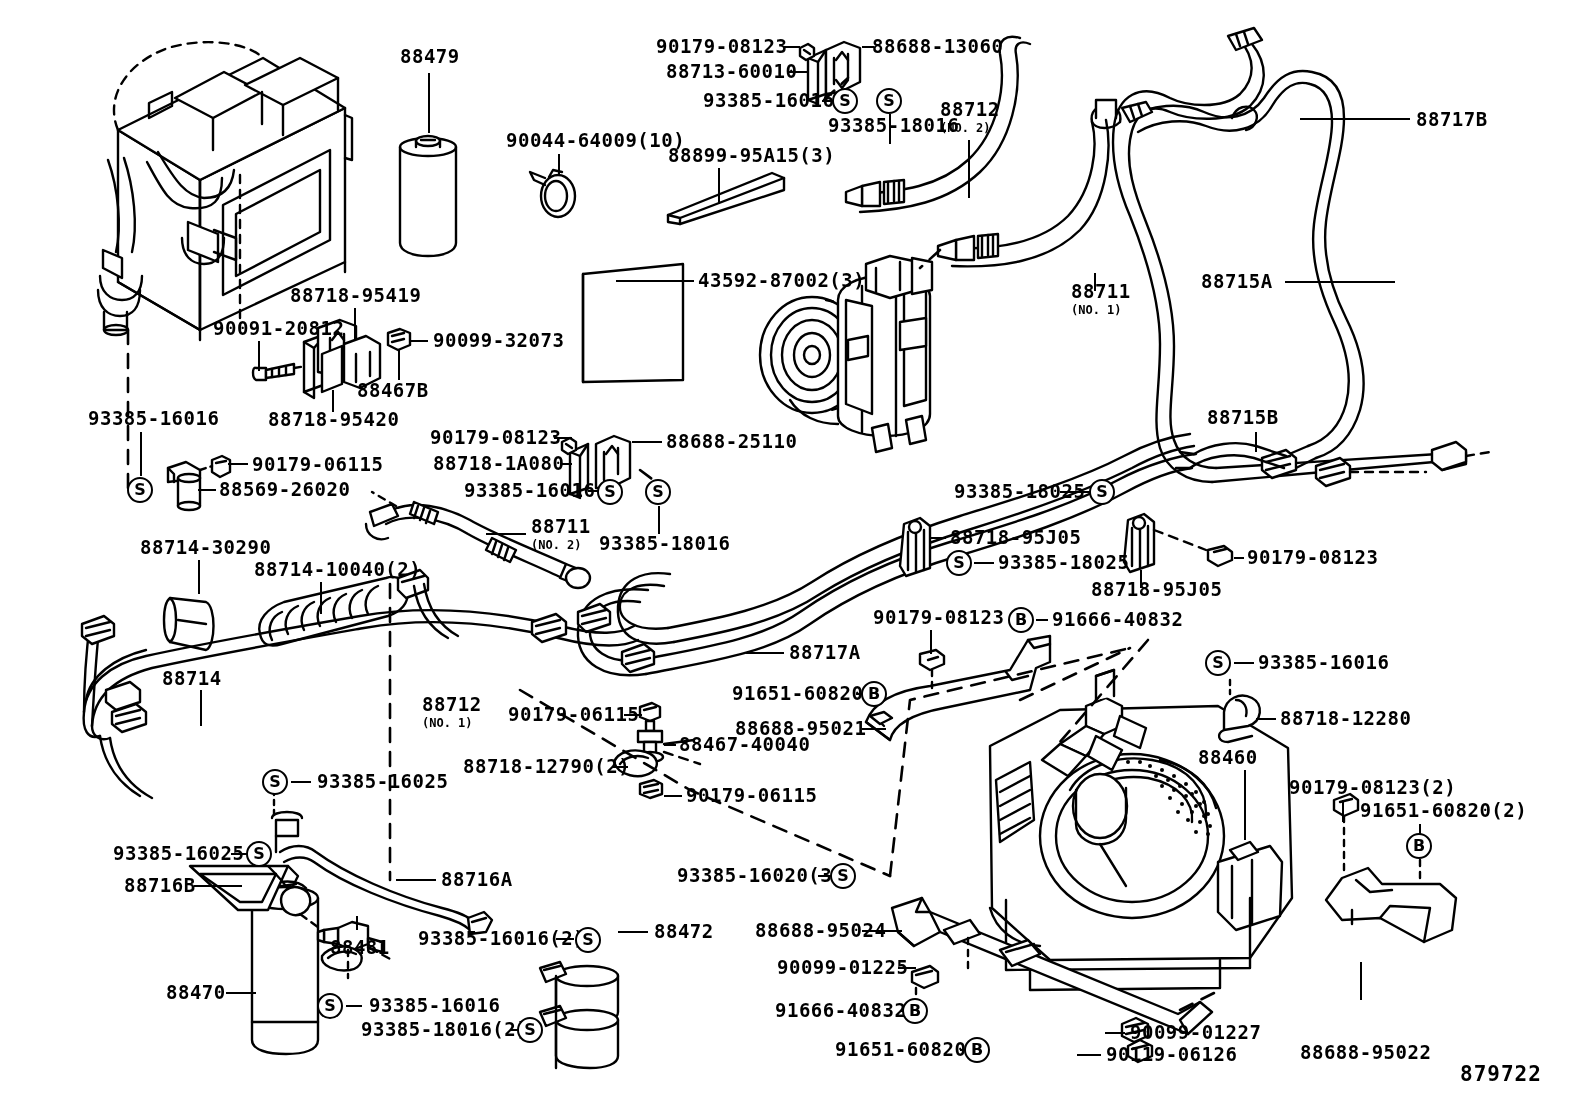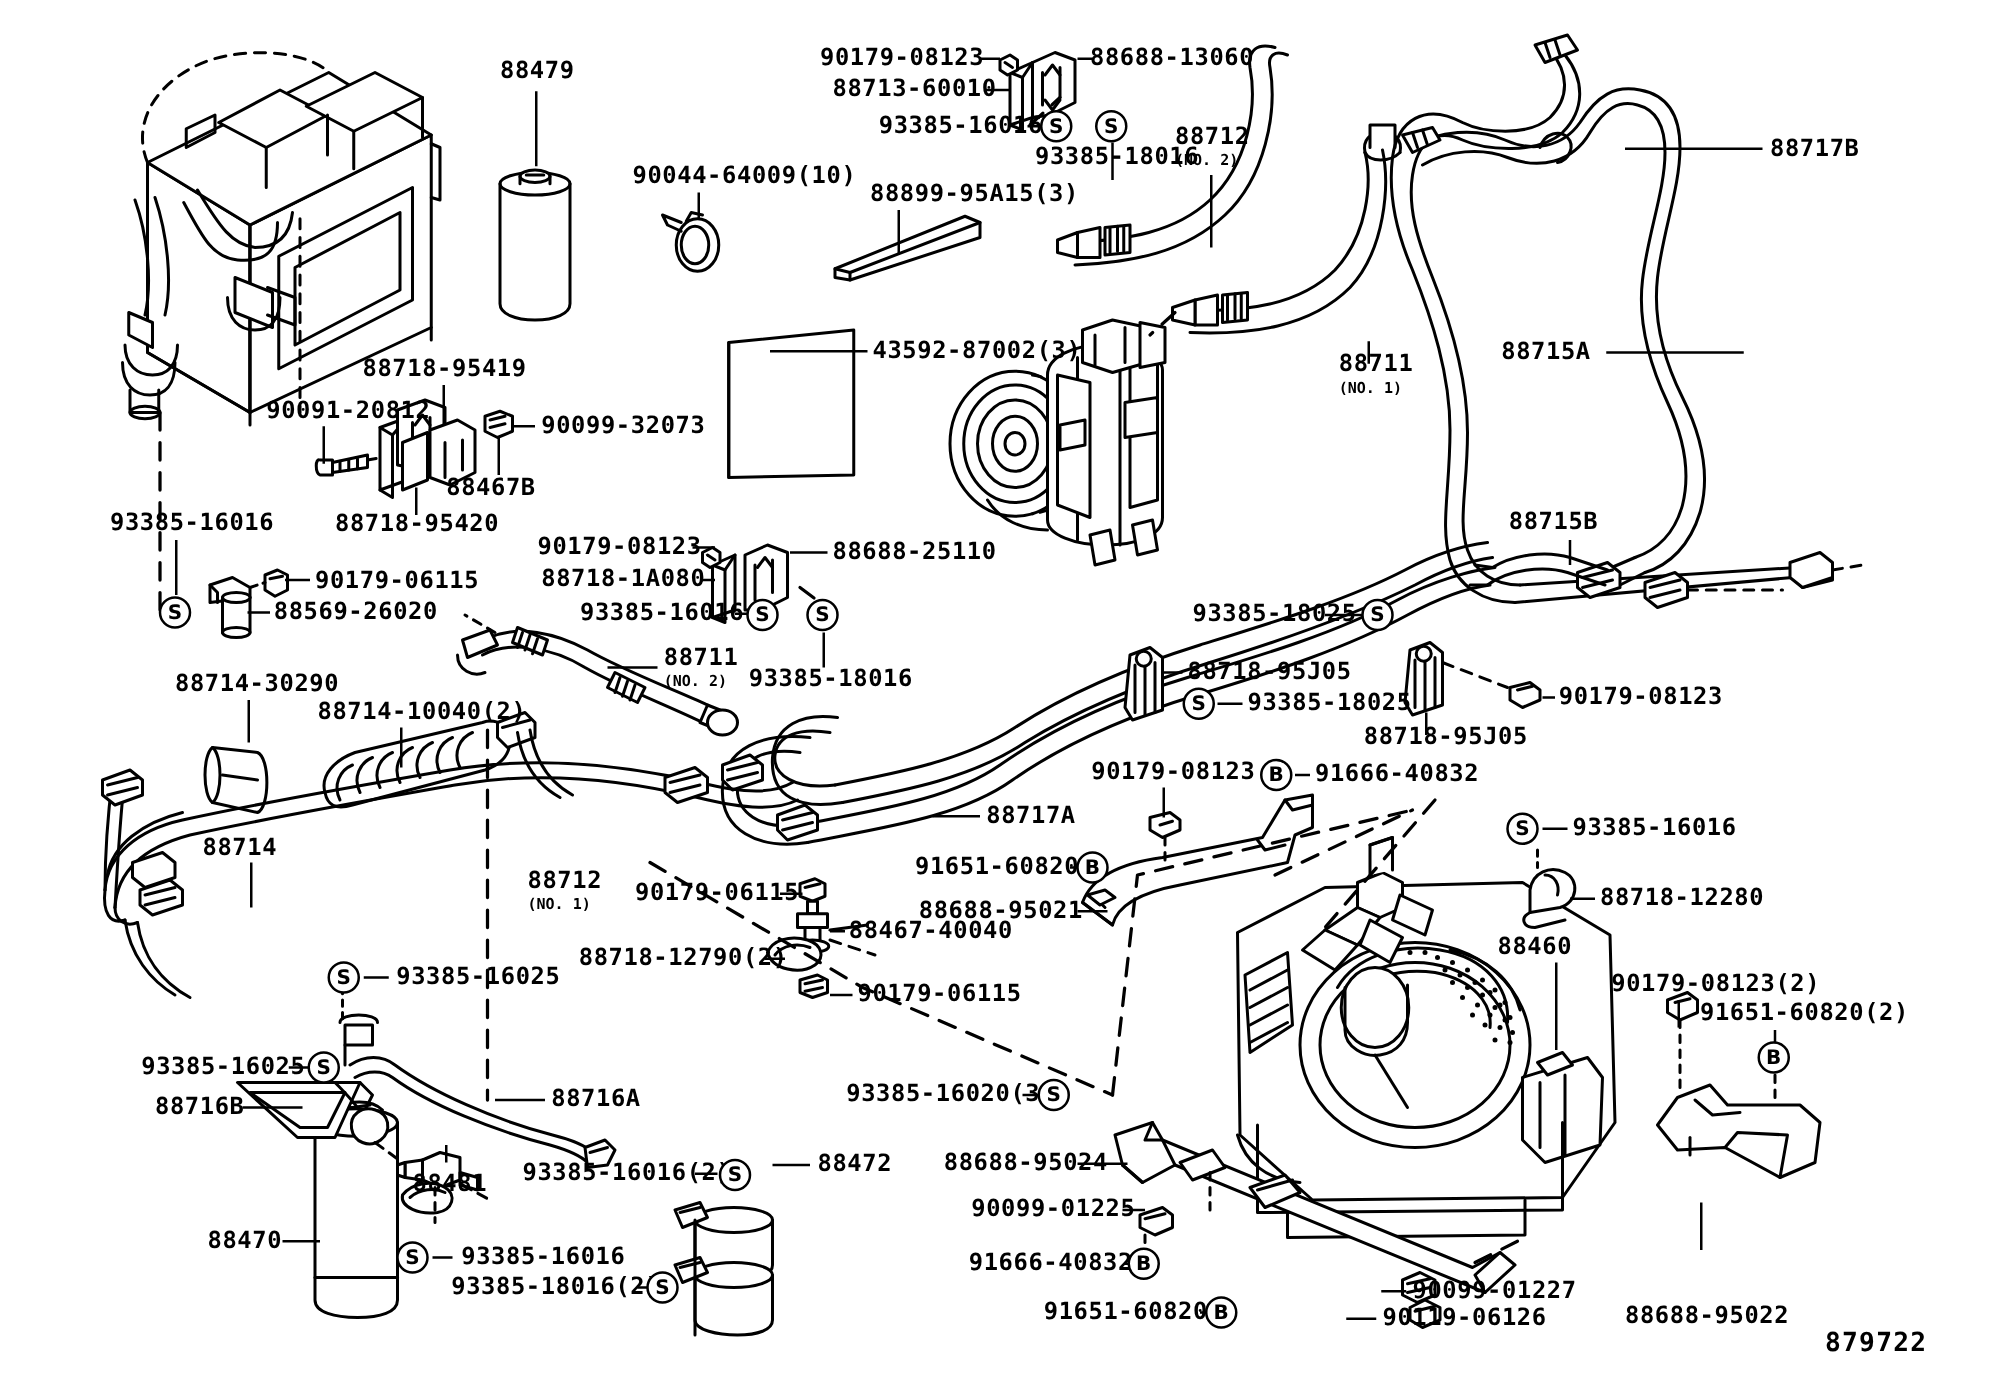--- a/index.html
+++ b/index.html
@@ -602,21 +602,21 @@
   <div id="labels">
       <div class="lbl" style="left: 400px; top: 57px;">88479</div>
       <div class="lbl" style="left: 656px; top: 47px;">90179-08123</div>
       <div class="lbl" style="left: 872px; top: 47px;">88688-13060</div>
       <div class="lbl" style="left: 666px; top: 72px;">88713-60010</div>
       <div class="lbl" style="left: 703px; top: 101px;">93385-16016</div>
       <div class="lbl two" style="left: 940px; top: 117px;">88712<span class="l2">(NO. 2)</span></div>
       <div class="lbl" style="left: 1416px; top: 120px;">88717B</div>
       <div class="lbl" style="left: 828px; top: 126px;">93385-18016</div>
       <div class="lbl" style="left: 506px; top: 141px;">90044-64009(10)</div>
-      <div class="lbl" style="left: 696px; top: 156px;">88899-95A15(3)</div>
+      <div class="lbl" style="left: 668px; top: 156px;">88899-95A15(3)</div>
       <div class="lbl" style="left: 698px; top: 281px;">43592-87002(3)</div>
       <div class="lbl" style="left: 1201px; top: 282px;">88715A</div>
       <div class="lbl" style="left: 290px; top: 296px;">88718-95419</div>
       <div class="lbl two" style="left: 1071px; top: 299px;">88711<span class="l2">(NO. 1)</span></div>
       <div class="lbl" style="left: 213px; top: 329px;">90091-20812</div>
       <div class="lbl" style="left: 433px; top: 341px;">90099-32073</div>
       <div class="lbl" style="left: 357px; top: 391px;">88467B</div>
       <div class="lbl" style="left: 268px; top: 420px;">88718-95420</div>
       <div class="lbl" style="left: 88px; top: 419px;">93385-16016</div>
       <div class="lbl" style="left: 1207px; top: 418px;">88715B</div>

